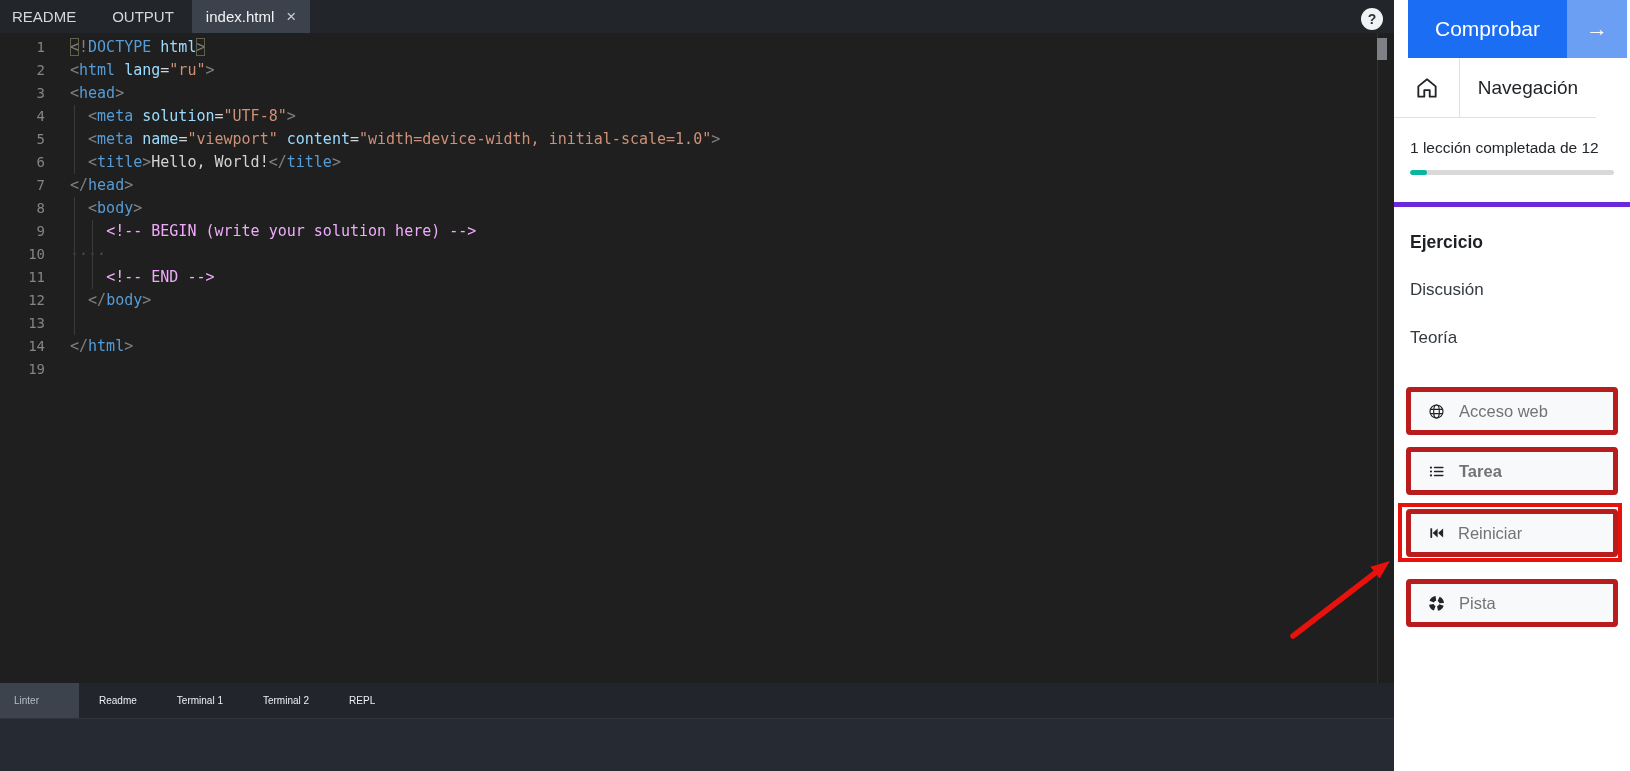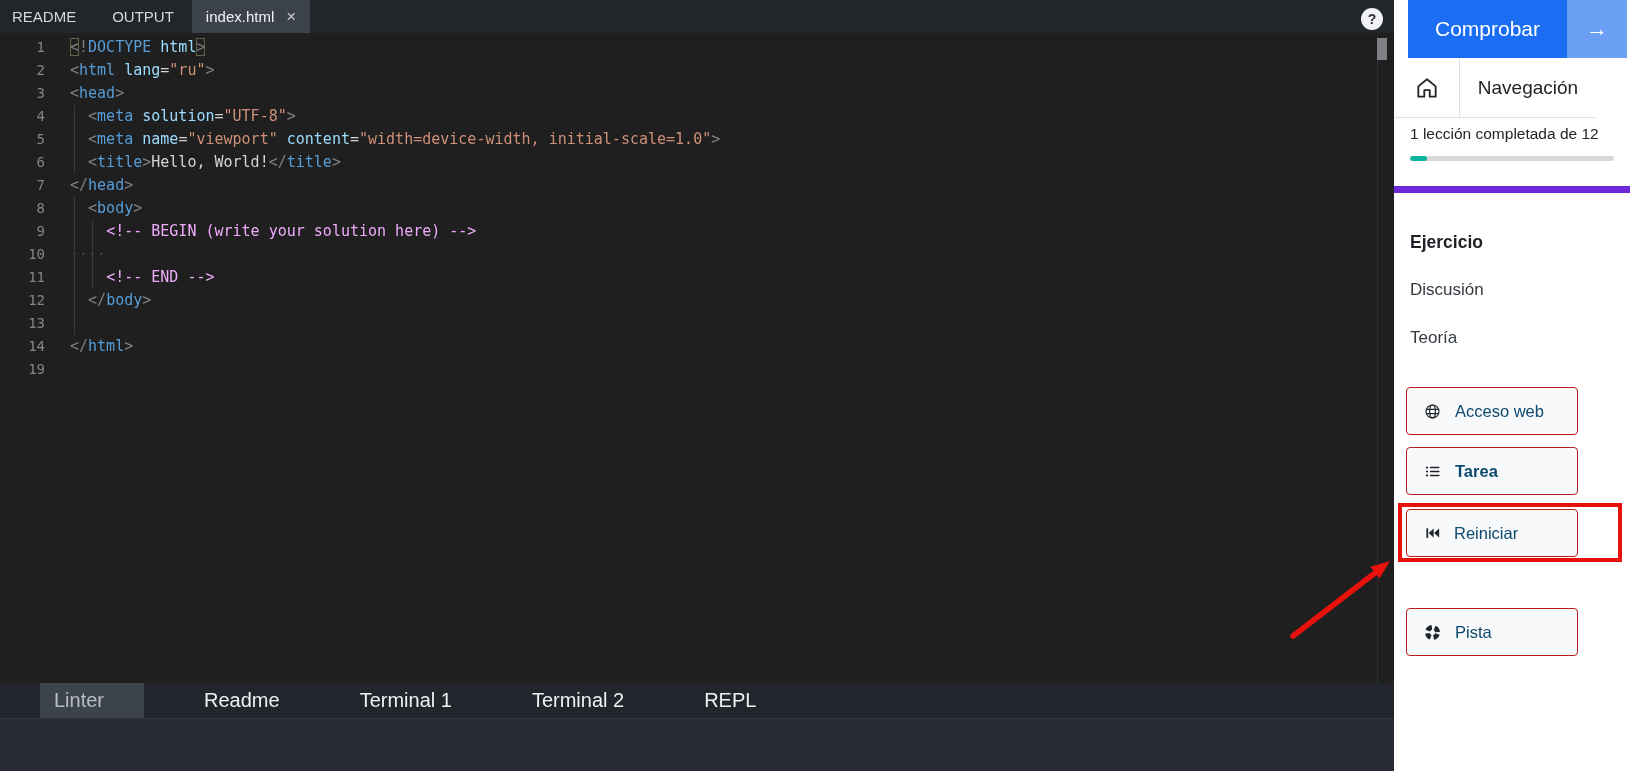--- a/index.html
+++ b/index.html
@@ -23,42 +23,42 @@
   .ln{width:45px;text-align:right;color:#858585;flex:none;font-size:14px;}
   .lc{padding-left:25px;}
   .tok-p{color:#808080}.tok-t{color:#569cd6}.tok-a{color:#9cdcfe}.tok-o{color:#d4d4d4}
   .tok-s{color:#ce9178}.tok-x{color:#d4d4d4}.tok-c{color:#f0abfc}.tok-w{color:#4d4d4d}.tok-sp{color:#d4d4d4}
   .tok-pb{color:#808080;outline:1px solid #62624c;outline-offset:-1px;}
   .iguide{position:absolute;width:1px;background:#3a3a3a;}
   .sb-track{position:absolute;left:1377px;top:33px;width:1px;height:650px;background:#2d3035;}
   .sb-thumb{position:absolute;left:1377px;top:38px;width:10px;height:22px;background:#7e8086;cursor:pointer;}
 
   .bstrip{position:absolute;left:0;top:683px;width:100%;height:35px;background:#22262c;display:flex;align-items:stretch;}
-  .btab{display:flex;align-items:center;padding:0 20px;color:#eef0f3;font-size:20px;cursor:pointer;white-space:nowrap;margin-left:40px;}
+  .btab{display:flex;align-items:center;padding:0 20px;color:#eef0f3;font-size:10px;cursor:pointer;white-space:nowrap;}
   .btab.active{background:#3d434d;color:#b7bdc7;padding:0 40px 0 14px;}
   .bpanel{position:absolute;left:0;top:718px;width:100%;height:53px;background:#262b33;border-top:1px solid #2f343c;box-sizing:border-box;}
 
   
   .sidebar{position:absolute;left:1394px;top:0;width:236px;height:771px;background:#ffffff;}
   .check{position:absolute;top:0;left:14px;width:219px;height:58px;display:flex;cursor:pointer;}
   .check-main{flex:1;color:#fff;display:flex;align-items:center;justify-content:center;font-size:21px;}
   .check-next{width:60px;color:#fff;display:flex;align-items:center;justify-content:center;font-size:22px;cursor:pointer;}
   .navrow{position:absolute;top:58px;left:0;width:202px;height:60px;display:flex;border-bottom:1px solid #dee2e6;box-sizing:border-box;}
   .homecell{width:66px;border-right:1px solid #dee2e6;display:flex;align-items:center;justify-content:center;cursor:pointer;box-sizing:border-box;}
   .navlabel{flex:1;display:flex;align-items:center;justify-content:center;font-size:19px;color:#212529;}
-  .progress-sec{position:absolute;top:104px;left:0;width:236px;height:89px;border-bottom:7px solid #6d28d9;
+  .progress-sec{position:absolute;top:118px;left:0;width:236px;height:89px;border-bottom:5px solid #6d28d9;
                 padding:21px 16px 0;box-sizing:border-box;}
   .progress-label{font-size:15.5px;color:#212529;}
   .pbar{margin-top:13px;height:5px;border-radius:3px;background:#d9d9d9;overflow:hidden;}
   .pfill{height:100%;border-radius:3px;}
   .menu{position:absolute;top:214px;left:0;width:236px;padding:4px 16px 0;box-sizing:border-box;}
   .mitem{height:48px;display:flex;align-items:center;font-size:17px;color:#343a40;cursor:pointer;}
   .mitem.active{font-weight:bold;color:#1d2125;font-size:17.5px;}
-  .abtn{position:absolute;left:12px;width:172px;height:48px;background:#f8f9fa;border:1px solid #b91c1c;border-radius:4px;
-        display:flex;align-items:center;padding:0 16px;box-sizing:border-box;font-size:16.5px;color:#0c4a6e;cursor:pointer;}
+  .abtn{position:absolute;left:12px;width:212px;height:48px;background:#f8f9fa;border:5px solid #b91c1c;border-radius:4px;
+        display:flex;align-items:center;padding:0 16px;box-sizing:border-box;font-size:16.5px;color:#737373;cursor:pointer;}
   .abtn .aicon{display:flex;align-items:center;margin-right:13px;}
 
   
   .redbox{position:absolute;left:1398px;top:503px;width:224px;height:59px;border:4px solid #e8120c;
           box-sizing:border-box;pointer-events:none;}
   .arrow-overlay{position:absolute;left:0;top:0;width:1630px;height:771px;pointer-events:none;}
 </style>
 </head>
 <body>
 
@@ -178,21 +178,21 @@
       <div class="abtn" style="top: 509px;">
         <span class="aicon">
           <svg width="18" height="18" viewBox="0 0 24 24" fill="#212529">
             <rect x="4.5" y="5.5" width="2.4" height="13" rx="0.8"></rect>
             <path d="M14.2 6 V18 L7.5 12 Z"></path>
             <path d="M21.5 6 V18 L14.8 12 Z"></path>
           </svg>
         </span>
         <span>Reiniciar</span>
       </div>
-      <div class="abtn" style="top: 608px;">
+      <div class="abtn" style="top: 579px;">
         <span class="aicon">
           <svg width="19" height="19" viewBox="0 0 24 24" fill="none">
             <circle cx="12" cy="12" r="6.5" stroke="#212529" stroke-width="6" stroke-dasharray="6.6 3.6" transform="rotate(18 12 12)"></circle>
           </svg>
         </span>
         <span>Pista</span>
       </div>
     </div>
 </div>
 

